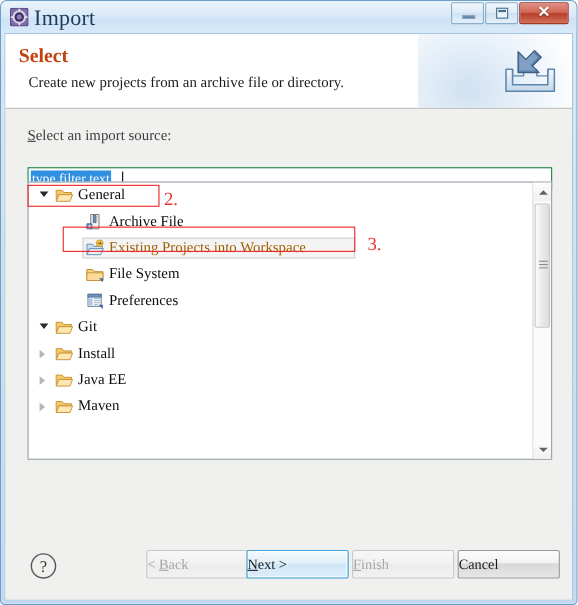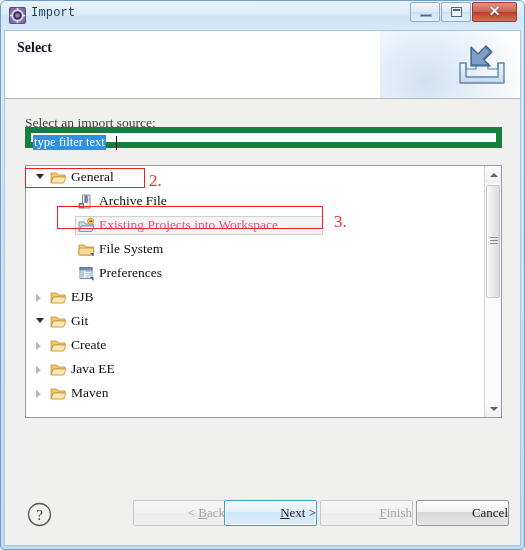--- a/index.html
+++ b/index.html
@@ -35,22 +35,22 @@
     left: 0; top: 0; right: 0; height: 29px;
     background: linear-gradient(to bottom, #eaf3fb 0%, #dbeaf8 45%, #cfe3f6 55%, #d7e9f9 100%);
     border-radius: 5px 5px 0 0;
   }
   #title-icon {
     position: absolute; left: 8px; top: 6px;
     width: 17px; height: 17px;
   }
   #title-text {
     position: absolute; left: 30px; top: 5px;
-    font-size: 12px; color: #1b3c59;
-    font-family: Liberation Mono, monospace;
+    font-size: 20px; color: #1b3c59;
+    font-family: Liberation Serif, serif;
     letter-spacing: .2px;
     white-space: nowrap;
   }
   .winbtn {
     position: absolute; top: 1px;
     height: 20px;
     border: 1px solid #8aaec9;
     box-sizing: border-box;
     border-radius: 2px;
   }
@@ -85,21 +85,21 @@
   #header {
     position: absolute;
     left: 4px; top: 30px; right: 4px; height: 68px;
     background: #ffffff;
     border-bottom: 1px solid #b8b8b2;
     box-sizing: border-box;
     overflow: hidden;
   }
   #header-title {
     position: absolute; left: 12px; top: 9px;
-    font-size: 14px; font-weight: bold; color: #0f172a;
+    font-size: 18px; font-weight: bold; color: #c2410c;
     font-family: "Liberation Serif", serif;
   }
   #header-desc {
     position: absolute; left: 21px; top: 36px;
     font-size: 13.5px; color: #1a1a1a;
     font-family: "Liberation Serif", serif;
   }
   #header-shine {
     position:absolute; right:-10px; top:-40px;
     width:150px; height:120px;
@@ -117,22 +117,22 @@
   }
   #lbl-source {
     position:absolute; left: 20px; top: 16px;
     font-size: 13.5px; color:#404040;
     font-family: "Liberation Serif", serif;
   }
   #lbl-source u { text-decoration: underline; }
 
   
   #filter-box {
-    position:absolute; left: 20px; top: 28px; width: 477px; height: 21px;
-    background:#fff; border:6px solid #15803d;
+    position:absolute; left: 20px; top: 53px; width: 477px; height: 21px;
+    background:#fff; border:1px solid #15803d;
     box-sizing:border-box;
   }
   #filter-text {
     position:absolute; left: 2px; top: 2px;
     background:#2f8fe0; color:#ffffff;
     font-size: 12.5px; line-height: 15px; padding: 0 1px;
     font-family:"Liberation Serif", serif;
   }
   #filter-caret {
     position:absolute; left: 85px; top: 3px; width:1px; height:14px; background:#000;
@@ -160,21 +160,21 @@
   .twist-open {
     border-left:4px solid transparent; border-right:4px solid transparent;
     border-top:5px solid #2a2a2a;
   }
   .ticon { position:absolute; top:3px; width:17px; height:17px; }
   .tlabel {
     position:absolute; top:3px;
     font-size: 13.5px; color:#0c0c0c;
     font-family: "Liberation Serif", serif;
   }
-  .trow.sel .tlabel { color:#ec4899; }
+  .trow.sel .tlabel { color:#a16207; }
   #sel-highlight {
     position:absolute; height:19px;
     background:#f4f4f4; border:1px solid #d0d0d0;
     box-sizing:border-box;
   }
 
   
   #vscroll {
     position:absolute; right:0; top:0; width:17px; bottom:0;
     background:#fbfbfb; border-left:1px solid #d7d7d7;
@@ -220,21 +220,21 @@
   }
   #help-btn {
     position:absolute; left:22px; top:10px; width:25px; height:25px;
   }
   .dbtn {
     position:absolute; top:8px; height:26px;
     border:1px solid #9a9a9a; box-sizing:border-box;
     background: linear-gradient(to bottom,#f6f6f6 0%,#efefef 45%,#e2e2e2 48%,#e9e9e9 100%);
     font-size:13px; color:#1a1a1a;
     font-family:"Liberation Serif", serif;
-    text-align:right; line-height:24px;
+    text-align:left; line-height:24px;
     border-radius:2px;
   }
   .dbtn.disabled { color:#a6a6a6; border-color:#c8c8c8;
     background: linear-gradient(to bottom,#f7f7f7,#f1f1f1 48%,#ececec 49%,#f2f2f2); }
   .dbtn.default {
     border:1px solid #3c9fd8;
     background: linear-gradient(to bottom,#f3f9fd 0%,#e4f0fa 45%,#cfe6f7 48%,#ddeefb 100%);
     box-shadow: inset 0 0 0 1px #ffffff;
   }
   .dbtn u { text-decoration: underline; }
@@ -304,20 +304,21 @@
     <div class="winbtn" id="btn-close">
       <span class="glyph-close">✕</span>
     </div>
   </div>
 
   <div id="window-inner-edge"></div>
 
   <div id="header">
     <div id="header-shine"></div>
     <div id="header-title">Select</div>
+    <div id="header-desc">Create new projects from an archive file or directory.</div>
     <span id="import-icon">
       <svg width="52" height="52" viewBox="0 0 52 52">
         <defs>
           <linearGradient id="trayg" x1="0" y1="0" x2="0" y2="1">
             <stop offset="0" stop-color="#f4f8fc"></stop>
             <stop offset="1" stop-color="#c3d6e9"></stop>
           </linearGradient>
           <linearGradient id="arrg" x1="0" y1="0" x2="1" y2="1">
             <stop offset="0" stop-color="#6f93bb"></stop>
             <stop offset="1" stop-color="#3f6punto"></stop>
@@ -388,42 +389,34 @@
             <span class="ticon" style="left: 52px;"><svg width="17" height="17" viewBox="0 0 17 17">
                 <rect x="2" y="2.5" width="12" height="11" fill="#ffffff" stroke="#6d7b8c" stroke-width="0.9"></rect>
                 <rect x="2" y="2.5" width="12" height="2.6" fill="#6f93bf" stroke="#4a6a90" stroke-width="0.7"></rect>
                 <rect x="2.9" y="6.2" width="3.3" height="6.4" fill="#aec7e2"></rect>
                 <path d="M7.4,6.6 L13,6.6 M7.4,8.4 L13,8.4 M7.4,10.2 L13,10.2 M7.4,12 L11,12" stroke="#8fa6bd" stroke-width="0.8"></path>
                 <path d="M11.5,12 L15.5,12 L15.5,16 Z" fill="#3c6aa8"></path>
               </svg></span>
             <span class="tlabel" style="left: 73px;">Preferences</span>
           </div>
           <div class="trow">
+            <span class="twist twist-open" style="left: 10px;"></span>
+            <span class="ticon" style="left: 24px;"><svg width="17" height="17" viewBox="0 0 17 17">
+                <path d="M1,4 L6.5,4 L8,6 L15,6 L15,8 L3.5,8 L1.2,14 Z" fill="#f5c96a" stroke="#c9963a" stroke-width="0.9" stroke-linejoin="round"></path>
+                <path d="M3.5,8 L16,8 L13.6,14 L1.2,14 Z" fill="#fde7b3" stroke="#c9963a" stroke-width="0.9" stroke-linejoin="round"></path>
+              </svg></span>
+            <span class="tlabel" style="left: 45px;">Git</span>
+          </div>
+          <div class="trow">
             <span class="twist twist-closed" style="left: 10px;"></span>
             <span class="ticon" style="left: 24px;"><svg width="17" height="17" viewBox="0 0 17 17">
                 <path d="M1,4 L6.5,4 L8,6 L15,6 L15,8 L3.5,8 L1.2,14 Z" fill="#f5c96a" stroke="#c9963a" stroke-width="0.9" stroke-linejoin="round"></path>
                 <path d="M3.5,8 L16,8 L13.6,14 L1.2,14 Z" fill="#fde7b3" stroke="#c9963a" stroke-width="0.9" stroke-linejoin="round"></path>
               </svg></span>
-            <span class="tlabel" style="left: 45px;">EJB</span>
-          </div>
-          <div class="trow">
-            <span class="twist twist-open" style="left: 10px;"></span>
-            <span class="ticon" style="left: 24px;"><svg width="17" height="17" viewBox="0 0 17 17">
-                <path d="M1,4 L6.5,4 L8,6 L15,6 L15,8 L3.5,8 L1.2,14 Z" fill="#f5c96a" stroke="#c9963a" stroke-width="0.9" stroke-linejoin="round"></path>
-                <path d="M3.5,8 L16,8 L13.6,14 L1.2,14 Z" fill="#fde7b3" stroke="#c9963a" stroke-width="0.9" stroke-linejoin="round"></path>
-              </svg></span>
-            <span class="tlabel" style="left: 45px;">Git</span>
-          </div>
-          <div class="trow">
-            <span class="twist twist-closed" style="left: 10px;"></span>
-            <span class="ticon" style="left: 24px;"><svg width="17" height="17" viewBox="0 0 17 17">
-                <path d="M1,4 L6.5,4 L8,6 L15,6 L15,8 L3.5,8 L1.2,14 Z" fill="#f5c96a" stroke="#c9963a" stroke-width="0.9" stroke-linejoin="round"></path>
-                <path d="M3.5,8 L16,8 L13.6,14 L1.2,14 Z" fill="#fde7b3" stroke="#c9963a" stroke-width="0.9" stroke-linejoin="round"></path>
-              </svg></span>
-            <span class="tlabel" style="left: 45px;">Create</span>
+            <span class="tlabel" style="left: 45px;">Install</span>
           </div>
           <div class="trow">
             <span class="twist twist-closed" style="left: 10px;"></span>
             <span class="ticon" style="left: 24px;"><svg width="17" height="17" viewBox="0 0 17 17">
                 <path d="M1,4 L6.5,4 L8,6 L15,6 L15,8 L3.5,8 L1.2,14 Z" fill="#f5c96a" stroke="#c9963a" stroke-width="0.9" stroke-linejoin="round"></path>
                 <path d="M3.5,8 L16,8 L13.6,14 L1.2,14 Z" fill="#fde7b3" stroke="#c9963a" stroke-width="0.9" stroke-linejoin="round"></path>
               </svg></span>
             <span class="tlabel" style="left: 45px;">Java EE</span>
           </div>
           <div class="trow">

